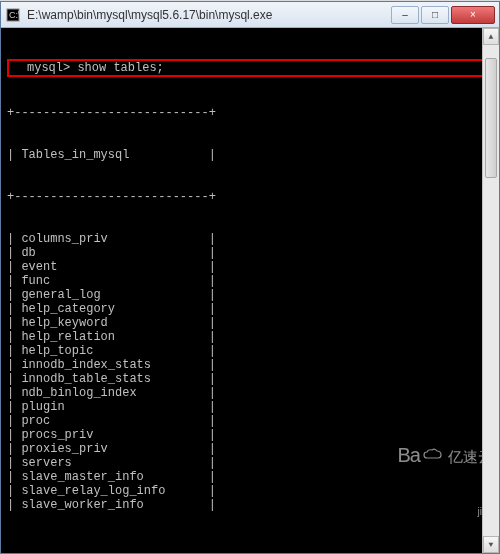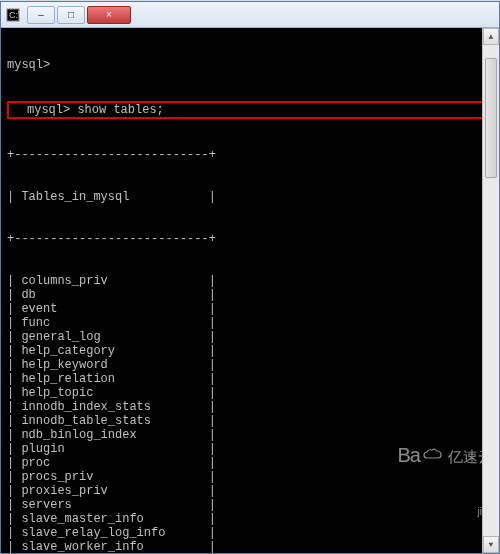--- a/index.html
+++ b/index.html
@@ -149,29 +149,29 @@
 <body>
 
 <div class="window">
   <div class="titlebar">
     <span class="titlebar-icon">
       <svg width="14" height="14" viewBox="0 0 14 14">
         <rect x="1" y="1" width="12" height="12" fill="#000" stroke="#888"></rect>
         <text x="3" y="10" font-size="9" fill="#ccc">C:\</text>
       </svg>
     </span>
+    <span class="titlebar-title">E:\wamp\bin\mysql\mysql5.6.17\bin\mysql.exe</span>
     <div class="win-controls">
       <div class="win-btn">–</div>
       <div class="win-btn">□</div>
       <div class="win-btn close">×</div>
     </div>
   </div>
 
   <div class="terminal">
-    <span class="term-line">mysql&gt;</span>
     <span class="hl-red full"><span>mysql&gt; show tables;</span></span>
     <span class="term-line dash-row">+---------------------------+</span>
     <span class="term-line">| Tables_in_mysql           |</span>
     <span class="term-line dash-row">+---------------------------+</span>
     <div id="rows-container"><span class="term-line">| columns_priv              |</span><span class="term-line">| db                        |</span><span class="term-line">| event                     |</span><span class="term-line">| func                      |</span><span class="term-line">| general_log               |</span><span class="term-line">| help_category             |</span><span class="term-line">| help_keyword              |</span><span class="term-line">| help_relation             |</span><span class="term-line">| help_topic                |</span><span class="term-line">| innodb_index_stats        |</span><span class="term-line">| innodb_table_stats        |</span><span class="term-line">| ndb_binlog_index          |</span><span class="term-line">| plugin                    |</span><span class="term-line">| proc                      |</span><span class="term-line">| procs_priv                |</span><span class="term-line">| proxies_priv              |</span><span class="term-line">| servers                   |</span><span class="term-line">| slave_master_info         |</span><span class="term-line">| slave_relay_log_info      |</span><span class="term-line">| slave_worker_info         |</span></div>
     
     
     
     
     

